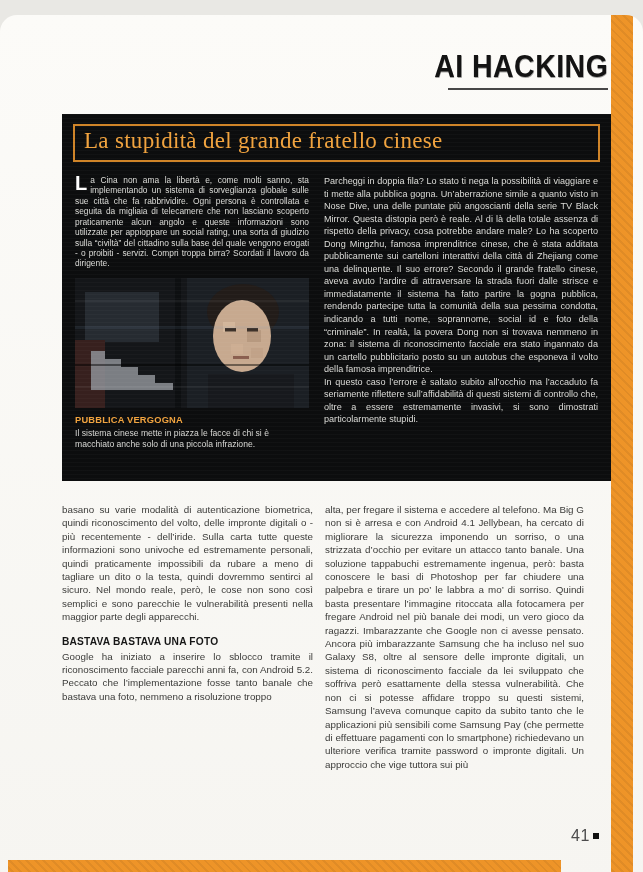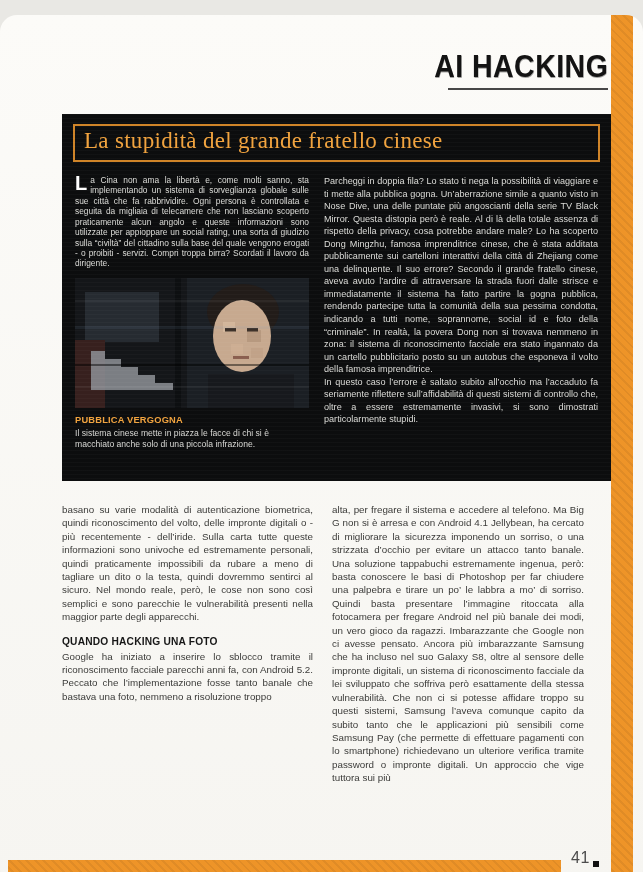--- a/index.html
+++ b/index.html
@@ -50,36 +50,36 @@
   .acol-left { width:234px; flex:none; }
   .acol-right { flex:1; }
   .intro-text { font-size:8.4px; line-height:1.24; color:#dcdcd8; text-align:justify; }
   .dropcap { float:left; font-size:20px; line-height:17px; padding-right:3px; color:#ffffff; font-weight:bold; }
   .acol-right p { font-size:9.1px; line-height:1.38; color:#dcdcd8; text-align:justify; }
   figure.surveillance { margin:9px 0 7px; height:130px; background:#191c20; overflow:hidden; }
   .caption-title { color:#f1a33e; font-size:9.3px; font-weight:bold; letter-spacing:.2px; margin:2px 0 3px; }
   .caption-text { font-size:8.6px; line-height:1.3; color:#d8d8d4; }
 
   
-  .body-cols { position:absolute; left:62px; top:488px; width:522px; display:flex; gap:19px; }
+  .body-cols { position:absolute; left:62px; top:488px; width:522px; display:flex; gap:12px; }
   .bcol-left { width:251px; flex:none; }
   .bcol-right { flex:1; }
   .body-cols p { font-size:9.8px; line-height:1.37; color:#3b3b39; text-align:justify; }
   .subhead { font-size:10.2px; font-weight:bold; color:#161616; margin:12px 0 3px; letter-spacing:.2px; }
   .pull-quote {
     margin-top:17px; border-left:10px solid #141414; padding:3px 0 3px 13px;
     font-family:"DejaVu Serif", serif; font-weight:bold;
     font-size:18px; line-height:1.28; color:#20201e; text-align:left;
   }
 
   
   .page-number {
-    position:absolute; left:571px; top:834px;
+    position:absolute; left:571px; top:812px;
     font-size:16px; color:#4c4c4c; letter-spacing:.5px;
-    display:flex; align-items:flex-end; gap:3px;
+    display:flex; align-items:center; gap:3px;
   }
   .page-number .dot { width:6px; height:6px; background:#111; display:inline-block; }
 </style>
 </head>
 <body>
 
 <div class="page">
 
   <div class="strip-right"></div>
   <div class="strip-bottom"></div>
@@ -131,21 +131,21 @@
       <div class="acol-right">
         <p>Parcheggi in doppia fila? Lo stato ti nega la possibilità di viaggiare e ti mette alla pubblica gogna. Un’aberrazione simile a quanto visto in Nose Dive, una delle puntate più angoscianti della serie TV Black Mirror. Questa distopia però è reale. Al di là della totale assenza di rispetto della privacy, cosa potrebbe andare male? Lo ha scoperto Dong Mingzhu, famosa imprenditrice cinese, che è stata additata pubblicamente sui cartelloni interattivi della città di Zhejiang come una delinquente. Il suo errore? Secondo il grande fratello cinese, aveva avuto l’ardire di attraversare la strada fuori dalle strisce e immediatamente il sistema ha fatto partire la gogna pubblica, rendendo partecipe tutta la comunità della sua pessima condotta, indicando a tutti nome, soprannome, social id e foto della “criminale”. In realtà, la povera Dong non si trovava nemmeno in zona: il sistema di riconoscimento facciale era stato ingannato da un cartello pubblicitario posto su un autobus che esponeva il volto della famosa imprenditrice.</p>
         <p>In questo caso l’errore è saltato subito all’occhio ma l’accaduto fa seriamente riflettere sull’affidabilità di questi sistemi di controllo che, oltre a essere estremamente invasivi, si sono dimostrati particolarmente stupidi.</p>
       </div>
     </div>
   </div>
 
   <div class="body-cols">
     <div class="bcol-left">
       <p>basano su varie modalità di autenticazione biometrica, quindi riconoscimento del volto, delle impronte digitali o - più recentemente - dell’iride. Sulla carta tutte queste informazioni sono univoche ed estremamente personali, quindi praticamente impossibili da rubare a meno di tagliare un dito o la testa, quindi dovremmo sentirci al sicuro. Nel mondo reale, però, le cose non sono così semplici e sono parecchie le vulnerabilità presenti nella maggior parte degli apparecchi.</p>
-      <h3 class="subhead">QUANDO HACKING UNA FOTO</h3>
+      <h3 class="subhead">BASTAVA BASTAVA UNA FOTO</h3>
       <p>Google ha iniziato a inserire lo sblocco tramite il riconoscimento facciale parecchi anni fa, con Android 5.2. Peccato che l’implementazione fosse tanto banale che bastava una foto, nemmeno a risoluzione troppo</p>
     </div>
     <div class="bcol-right">
       <p>alta, per fregare il sistema e accedere al telefono. Ma Big G non si è arresa e con Android 4.1 Jellybean, ha cercato di migliorare la sicurezza imponendo un sorriso, o una strizzata d’occhio per evitare un attacco tanto banale. Una soluzione tappabuchi estremamente ingenua, però: basta conoscere le basi di Photoshop per far chiudere una palpebra e tirare un po’ le labbra a mo’ di sorriso. Quindi basta presentare l’immagine ritoccata alla fotocamera per fregare Android nel più banale dei modi, un vero gioco da ragazzi. Imbarazzante che Google non ci avesse pensato. Ancora più imbarazzante Samsung che ha incluso nel suo Galaxy S8, oltre al sensore delle impronte digitali, un sistema di riconoscimento facciale da lei sviluppato che soffriva però esattamente della stessa vulnerabilità. Che non ci si potesse affidare troppo su questi sistemi, Samsung l’aveva comunque capito da subito tanto che le applicazioni più sensibili come Samsung Pay (che permette di effettuare pagamenti con lo smartphone) richiedevano un ulteriore verifica tramite password o impronte digitali. Un approccio che vige tuttora sui più</p>
     </div>
   </div>
 
   <div class="page-number">
     <span>41</span>
     <span class="dot"></span>

